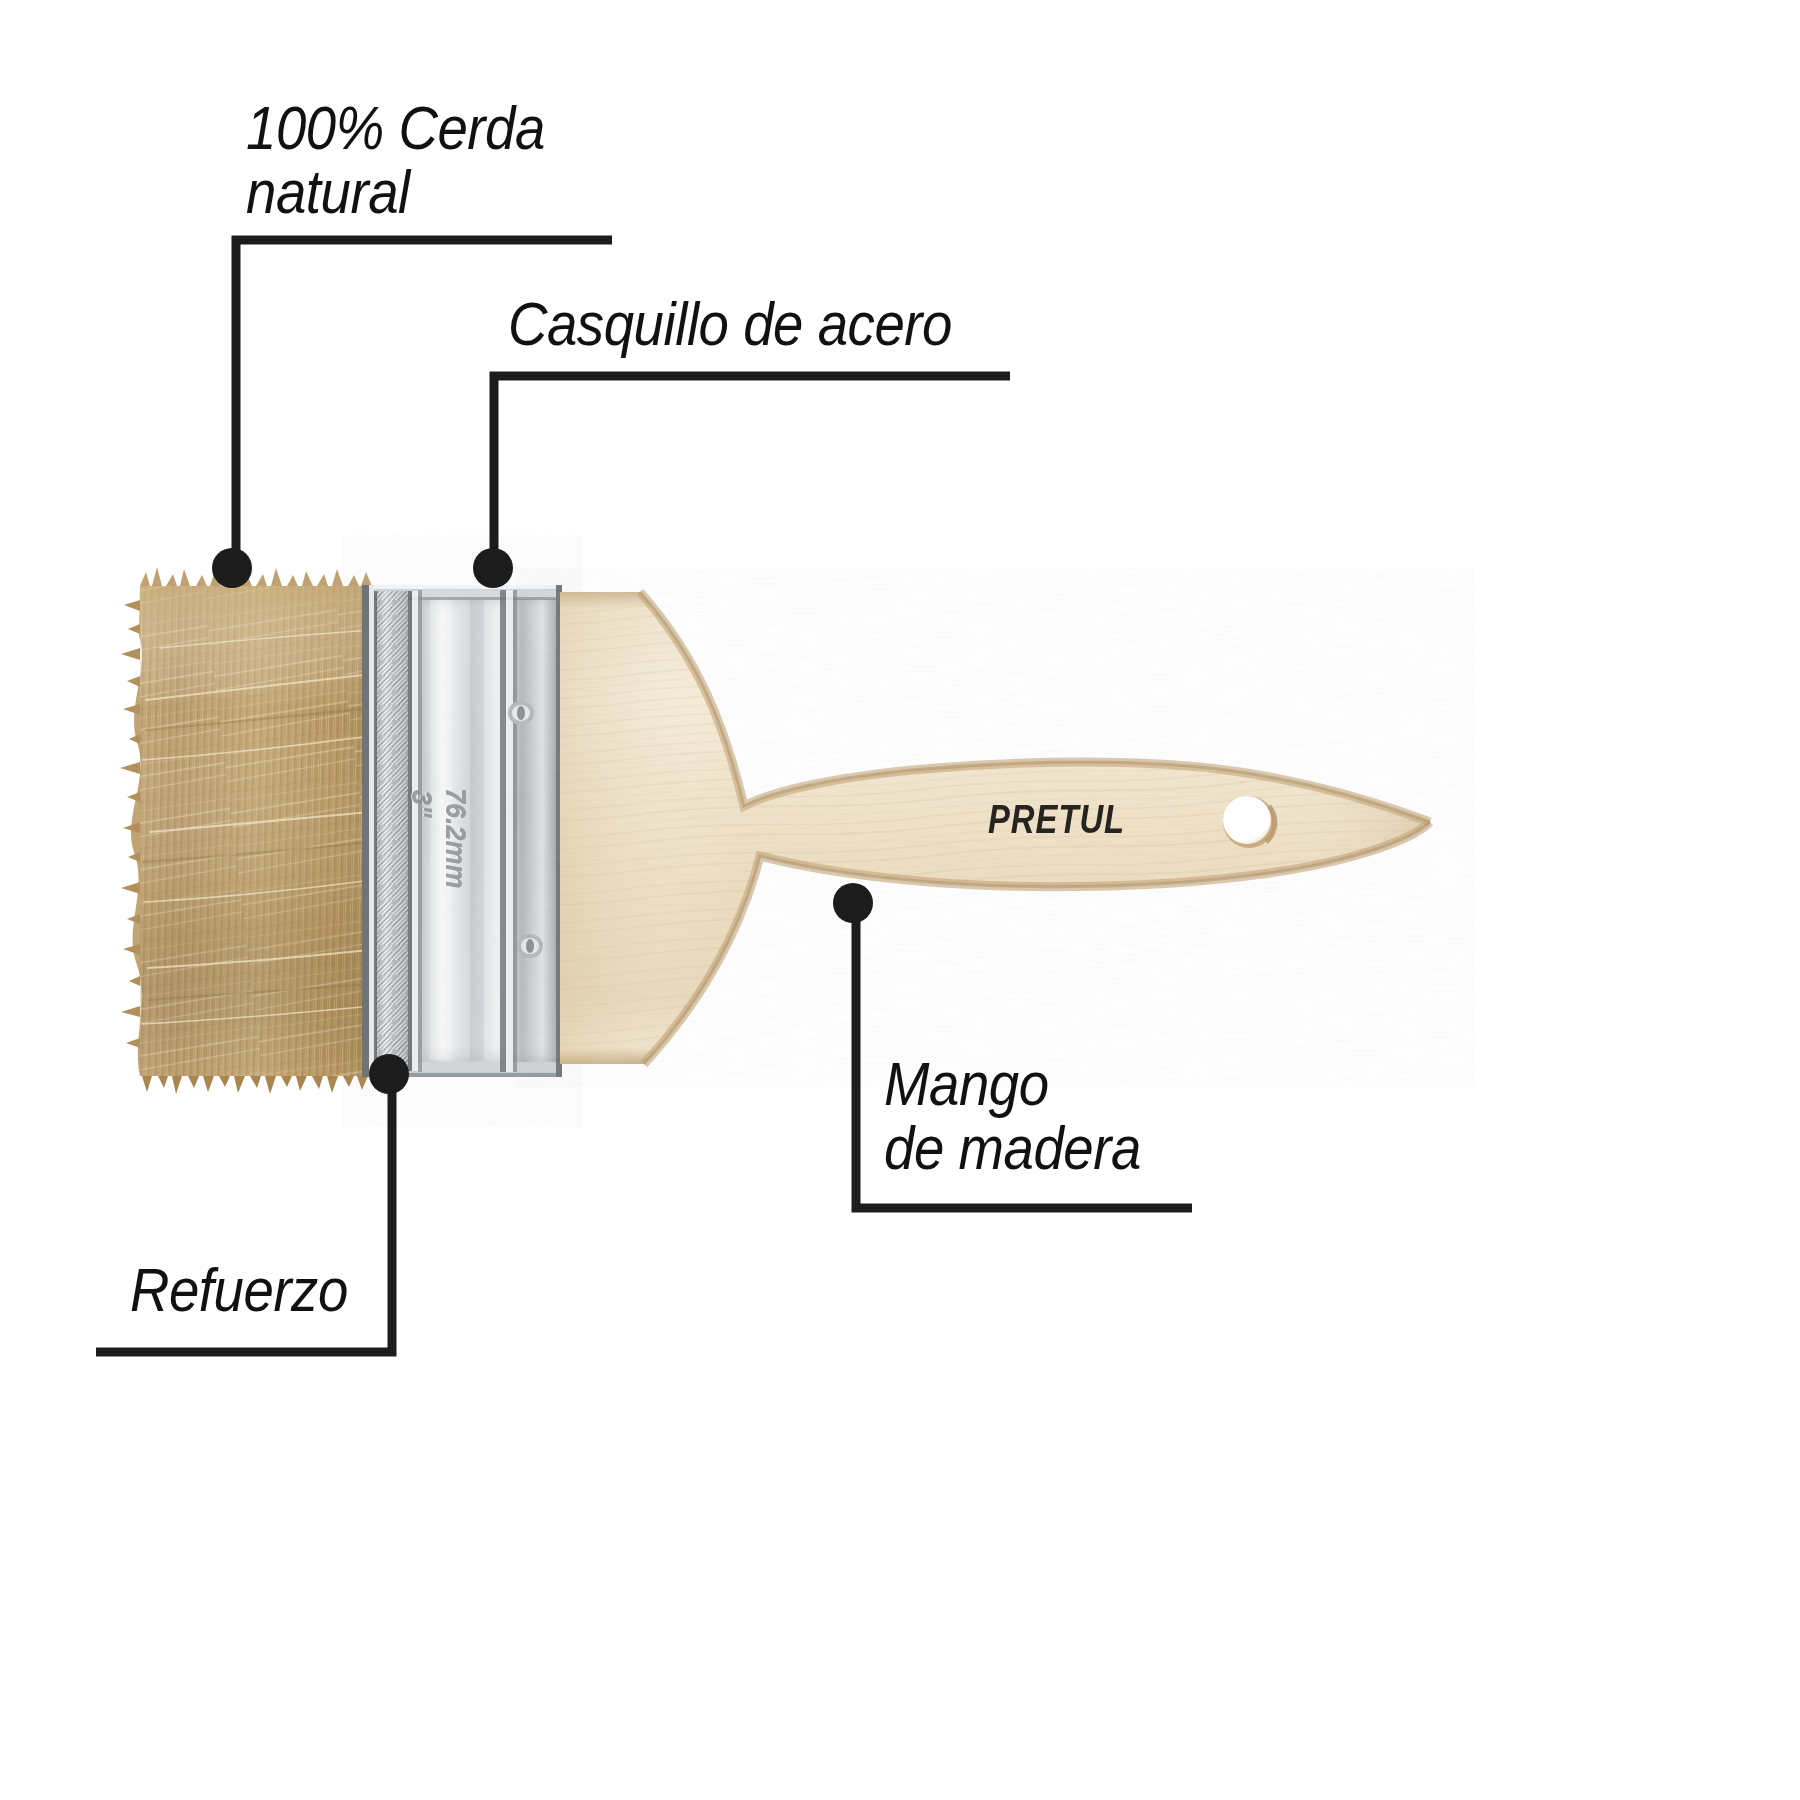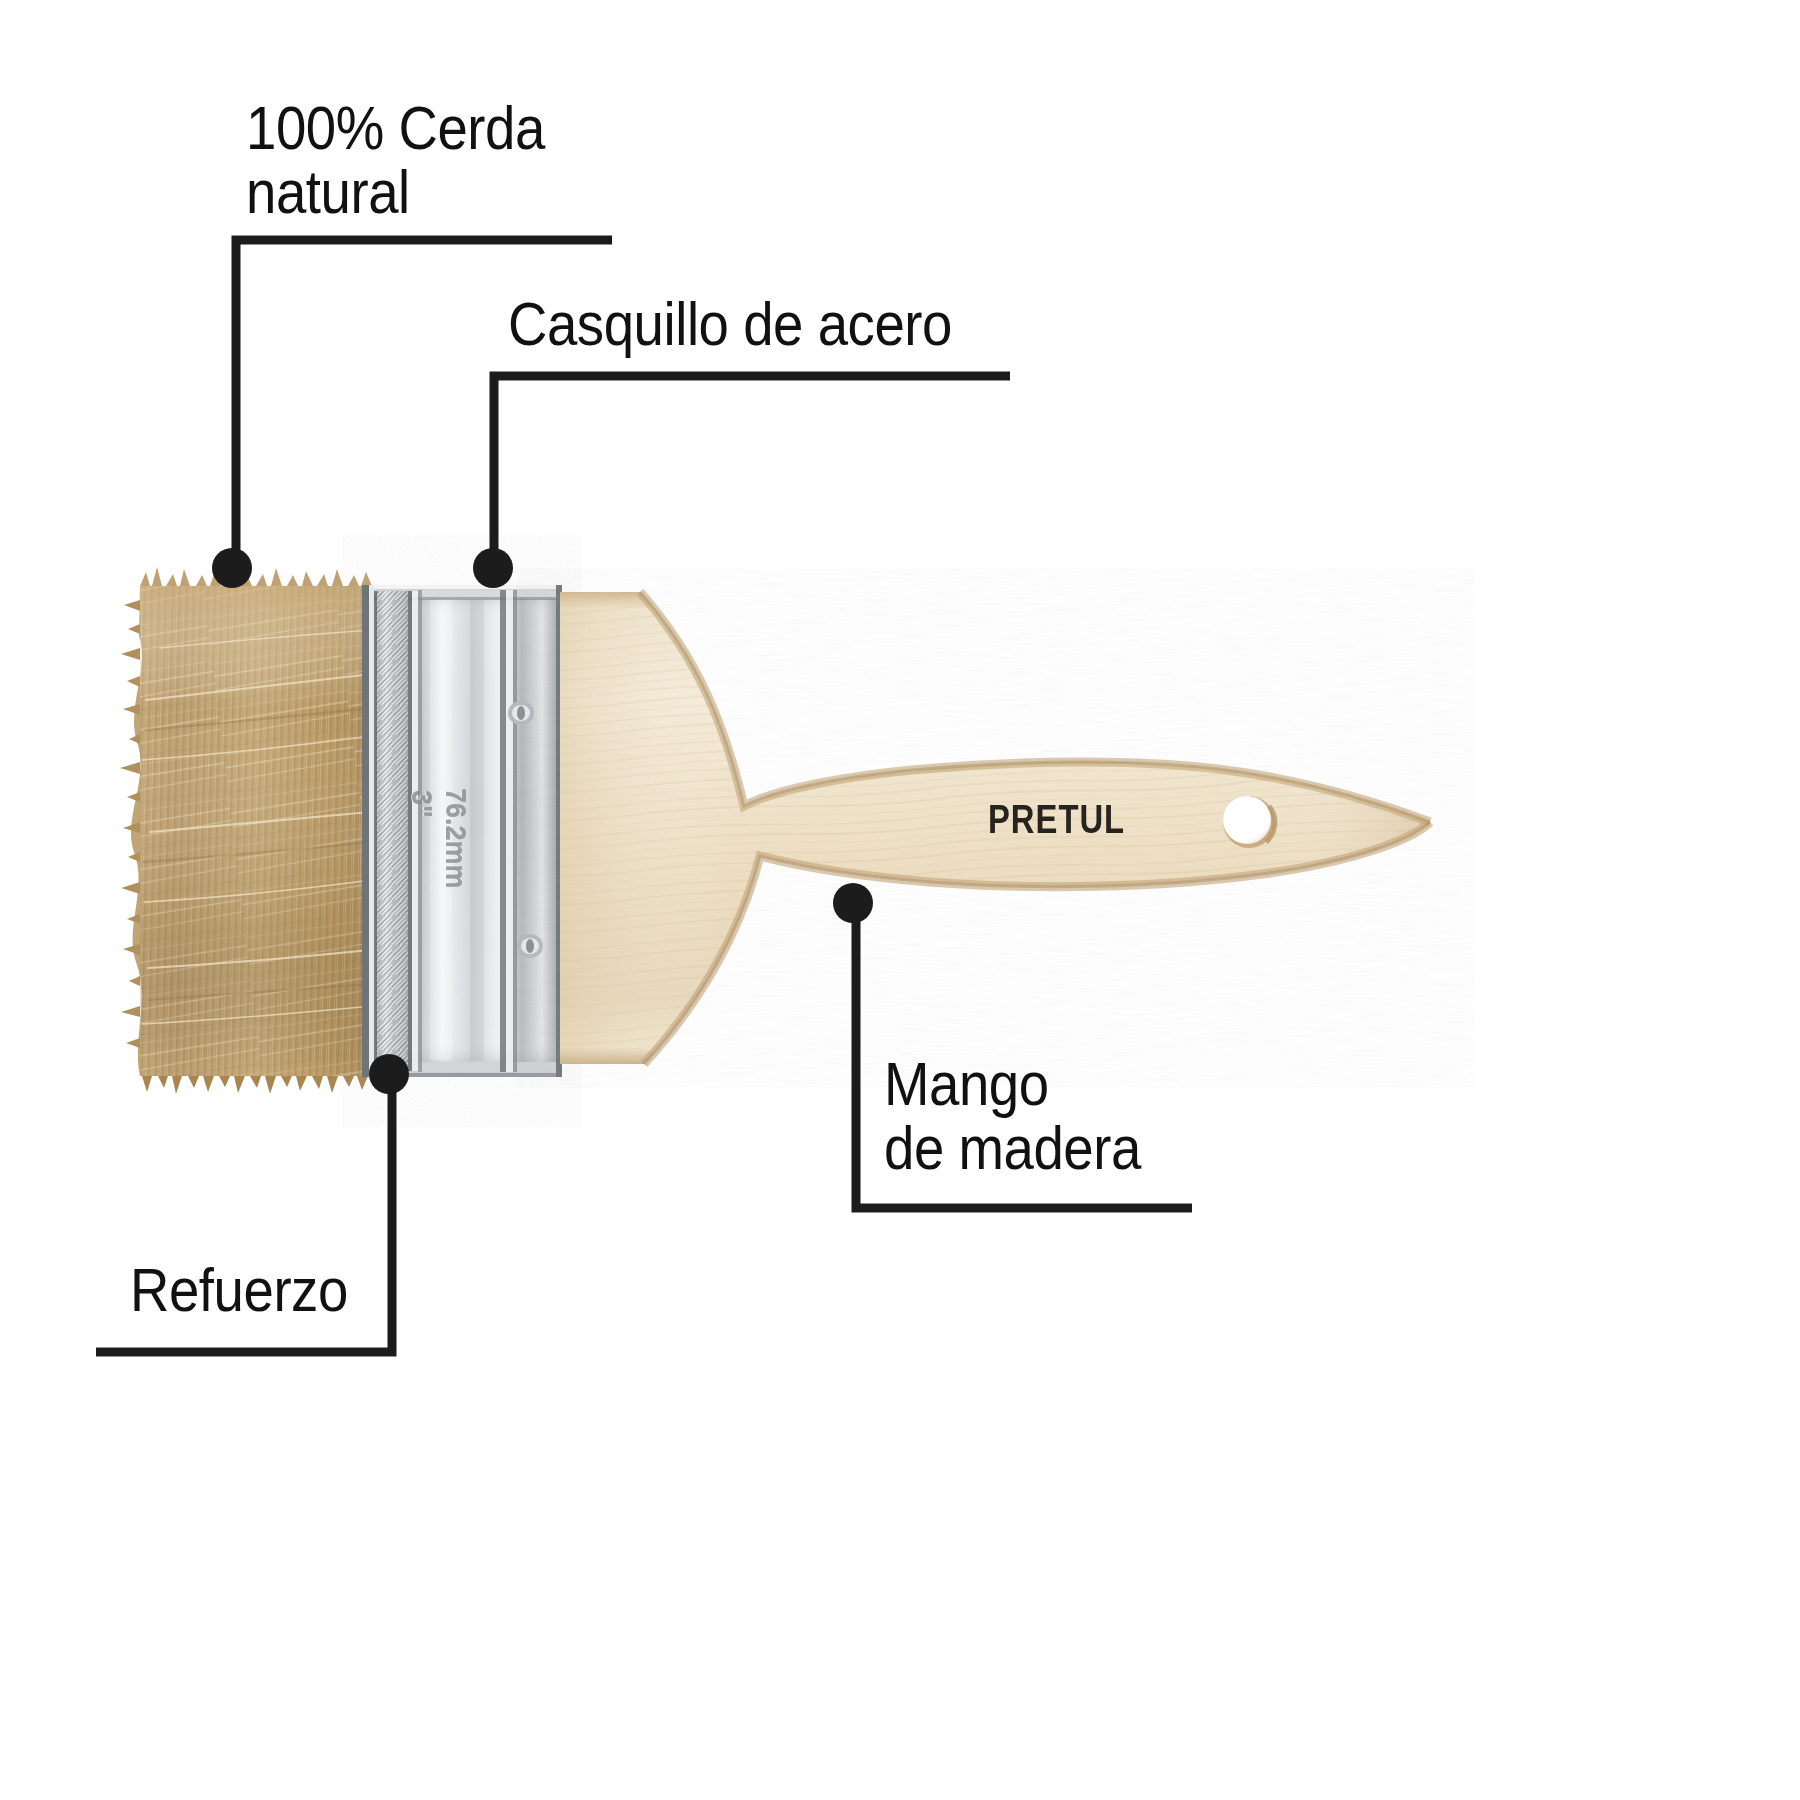--- a/index.html
+++ b/index.html
@@ -1,18 +1,18 @@
 <!DOCTYPE html>
 <html><head>
 <meta charset="utf-8">
 <style>
   html,body{margin:0;padding:0;background:#ffffff;}
   body{width:1800px;height:1800px;position:relative;overflow:hidden;
        font-family:"Liberation Sans","DejaVu Sans",sans-serif;}
-  #stage{position:absolute;inset:0;width:1800px;height:1800px;background:#fff;}
+  #stage{position:absolute;inset:0;width:1800px;height:1800px;background:#fff;font-style:italic;}
   svg#art{position:absolute;left:0;top:0;width:1800px;height:1800px;display:block;}
   .calloutText{position:absolute;color:#111111;font-weight:400;
       font-family:"Liberation Sans","DejaVu Sans",sans-serif;
       letter-spacing:-0.5px;line-height:1.04;white-space:pre-line;
       transform:scaleX(0.88);transform-origin:left top;}
   #lbl-bristle{left:246px;top:96px;font-size:62px;}
   #lbl-ferrule{left:508px;top:292px;font-size:62px;}
   #lbl-handle{left:884px;top:1052px;font-size:62px;}
   #lbl-reinforce{left:130px;top:1258px;font-size:62px;}
   #brandText{position:absolute;left:988px;top:797px;font-size:40px;

